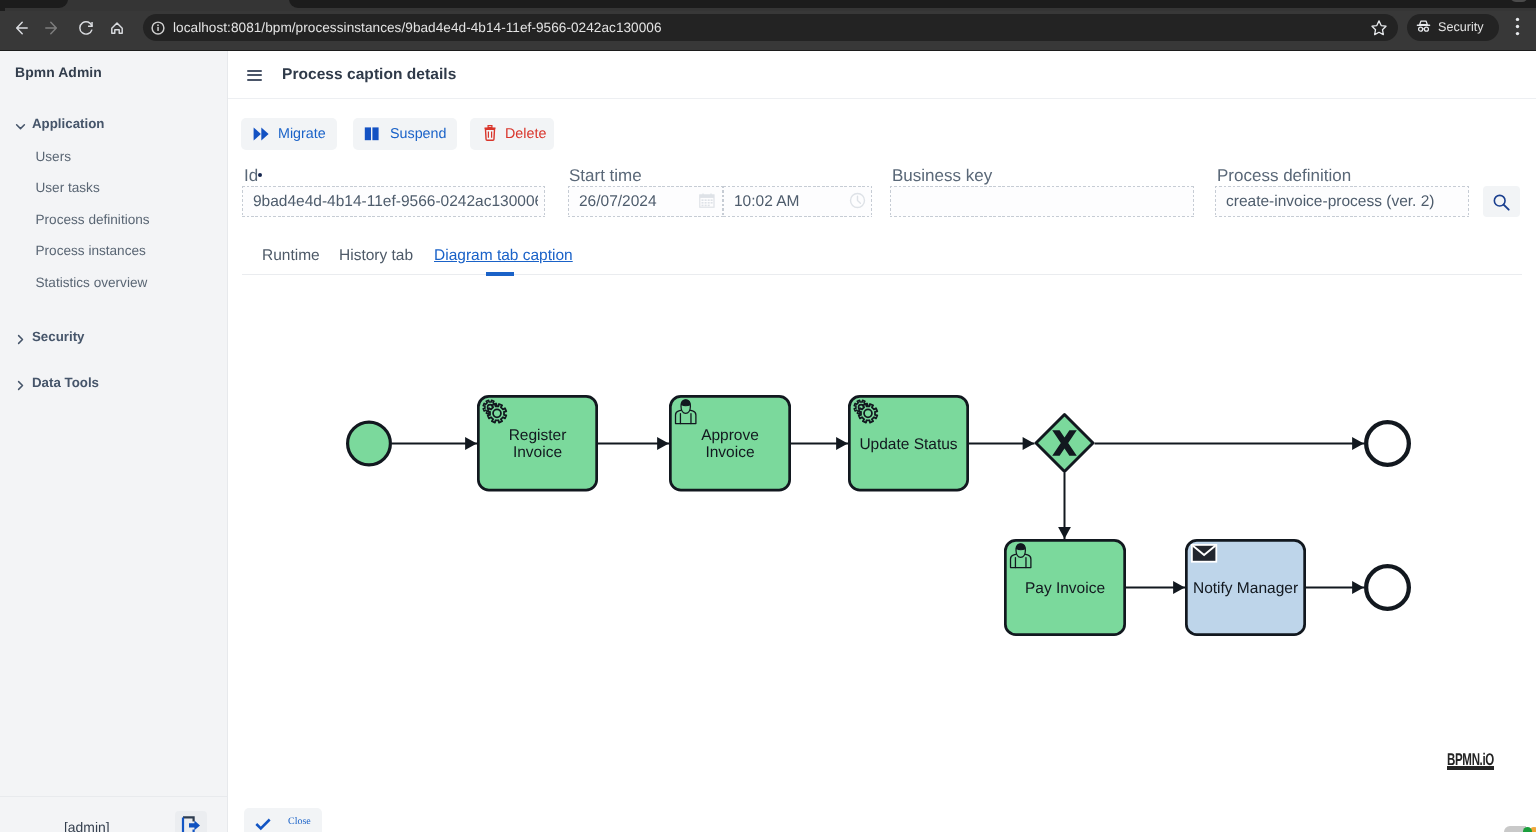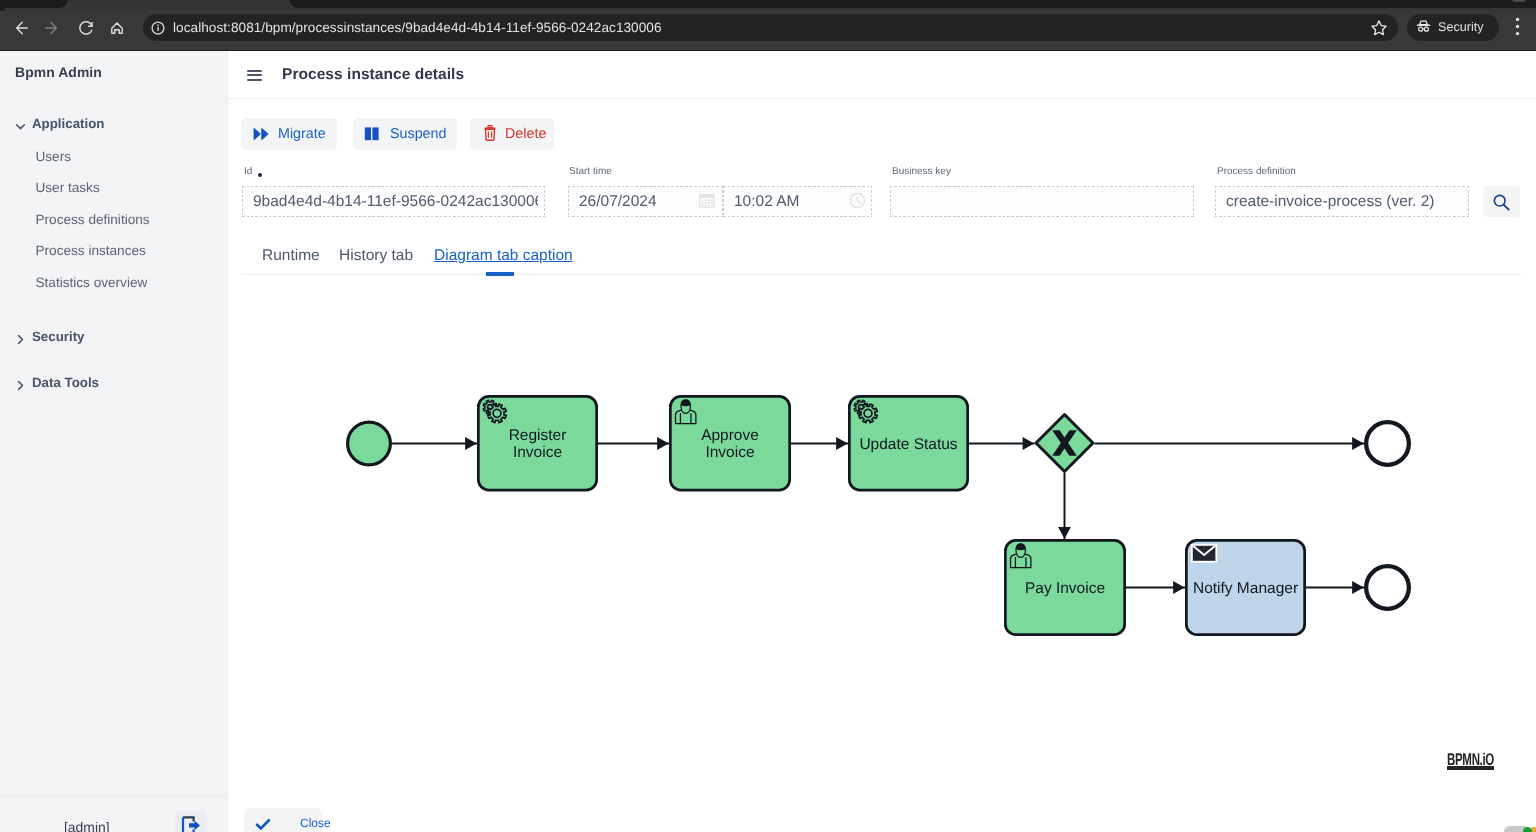--- a/index.html
+++ b/index.html
@@ -41,21 +41,21 @@
   .main{position:absolute;left:228px;top:0;width:1308px;height:781px;background:#fff;}
   .pagehead{position:absolute;left:0;top:0;width:1308px;height:47px;}
   .pageheadline{position:absolute;left:0;top:47px;width:1308px;height:1px;background:#edeff2;}
   .burger{position:absolute;left:19px;top:19px;width:15px;height:11px;}
   .burger i{position:absolute;left:0;width:15px;height:1.9px;background:#4a5568;border-radius:1px;}
   .pagetitle{position:absolute;left:54px;top:15px;font-size:15.5px;font-weight:bold;color:#2f3a49;letter-spacing:0.05px;}
 
   .abtn{position:absolute;top:67px;height:32px;background:#f2f4f6;border-radius:5px;cursor:default;}
   .abtnlabel{position:absolute;top:8px;font-size:14.3px;white-space:nowrap;}
 
-  .flabel{position:absolute;font-size:10px;color:#5a6878;white-space:nowrap;}
+  .flabel{position:absolute;font-size:17px;color:#5a6878;white-space:nowrap;}
   .reqdot{position:absolute;width:4px;height:4px;border-radius:50%;background:#16264e;}
   .fbox{position:absolute;height:31px;background:#fdfdfe;box-sizing:border-box;
        background-image:
          repeating-linear-gradient(to right,#c6ccd4 0 2.5px,transparent 2.5px 4.5px),
          repeating-linear-gradient(to right,#c6ccd4 0 2.5px,transparent 2.5px 4.5px),
          repeating-linear-gradient(to bottom,#c6ccd4 0 2.5px,transparent 2.5px 4.5px),
          repeating-linear-gradient(to bottom,#c6ccd4 0 2.5px,transparent 2.5px 4.5px);
        background-size:100% 1px,100% 1px,1px 100%,1px 100%;
        background-position:0 0,0 100%,0 0,100% 0;
        background-repeat:no-repeat;}
@@ -64,21 +64,21 @@
 
   .tabitem{position:absolute;top:196px;font-size:15.5px;white-space:nowrap;cursor:default;color:#4e5a68;}
   .tabitem.active{color:#1a62c8;text-decoration:underline;}
   .tabsline{position:absolute;left:14px;top:223px;width:1280px;height:1px;background:#eaecef;}
   .tabunder{position:absolute;top:221px;height:3.5px;background:#1a62c8;}
 
   .canvas{position:absolute;left:0;top:230px;width:1308px;height:551px;overflow:hidden;text-decoration:underline;}
   .bpmnlogo{position:absolute;left:1219px;top:469px;}
 
   .closebtn{position:absolute;left:16px;top:757px;height:32px;background:#f2f4f6;border-radius:5px;cursor:default;}
-  .closelabel{position:absolute;left:56px;top:8px;font-size:12px;color:#1a62c8;}
+  .closelabel{position:absolute;left:44px;top:8px;font-size:10px;color:#1a62c8;font-family:Liberation Serif, serif;}
 
   .cornerwidget{position:absolute;left:1504px;top:826px;width:22px;height:14px;background:#c9c9c9;border-radius:6px 0 0 0;}
   .cornerdot{position:absolute;left:1523px;top:827px;width:9px;height:9px;border-radius:50%;background:#1a9e3c;}
   .cornerdot2{position:absolute;left:1530px;top:827px;width:8px;height:8px;border-radius:50%;background:#f0a73a;}
 </style>
 </head>
 <body>
 
 <div id="page">
 
@@ -218,21 +218,21 @@
     </div>
     <div class="sbdiv"></div>
 
     <div class="main">
       <div class="pagehead">
         <div class="burger">
           <i style="top:0"></i>
             <i style="top:4.4px"></i>
             <i style="top:8.8px"></i>
         </div>
-        <div class="pagetitle">Process instance details</div>
+        <div class="pagetitle">Process caption details</div>
       </div>
       <div class="pageheadline"></div>
 
       <div class="abtn" style="left:13px;width:96px">
         <span style="position:absolute;left:12px;top:8px">
           <svg width="17" height="16" viewBox="0 0 17 16">
               <path d="M0.6 1.4 7.9 8.0 0.6 14.6z" fill="#1452c3"></path>
               <path d="M8.3 1.4 15.6 8.0 8.3 14.6z" fill="#1452c3"></path>
             </svg>
         </span>

